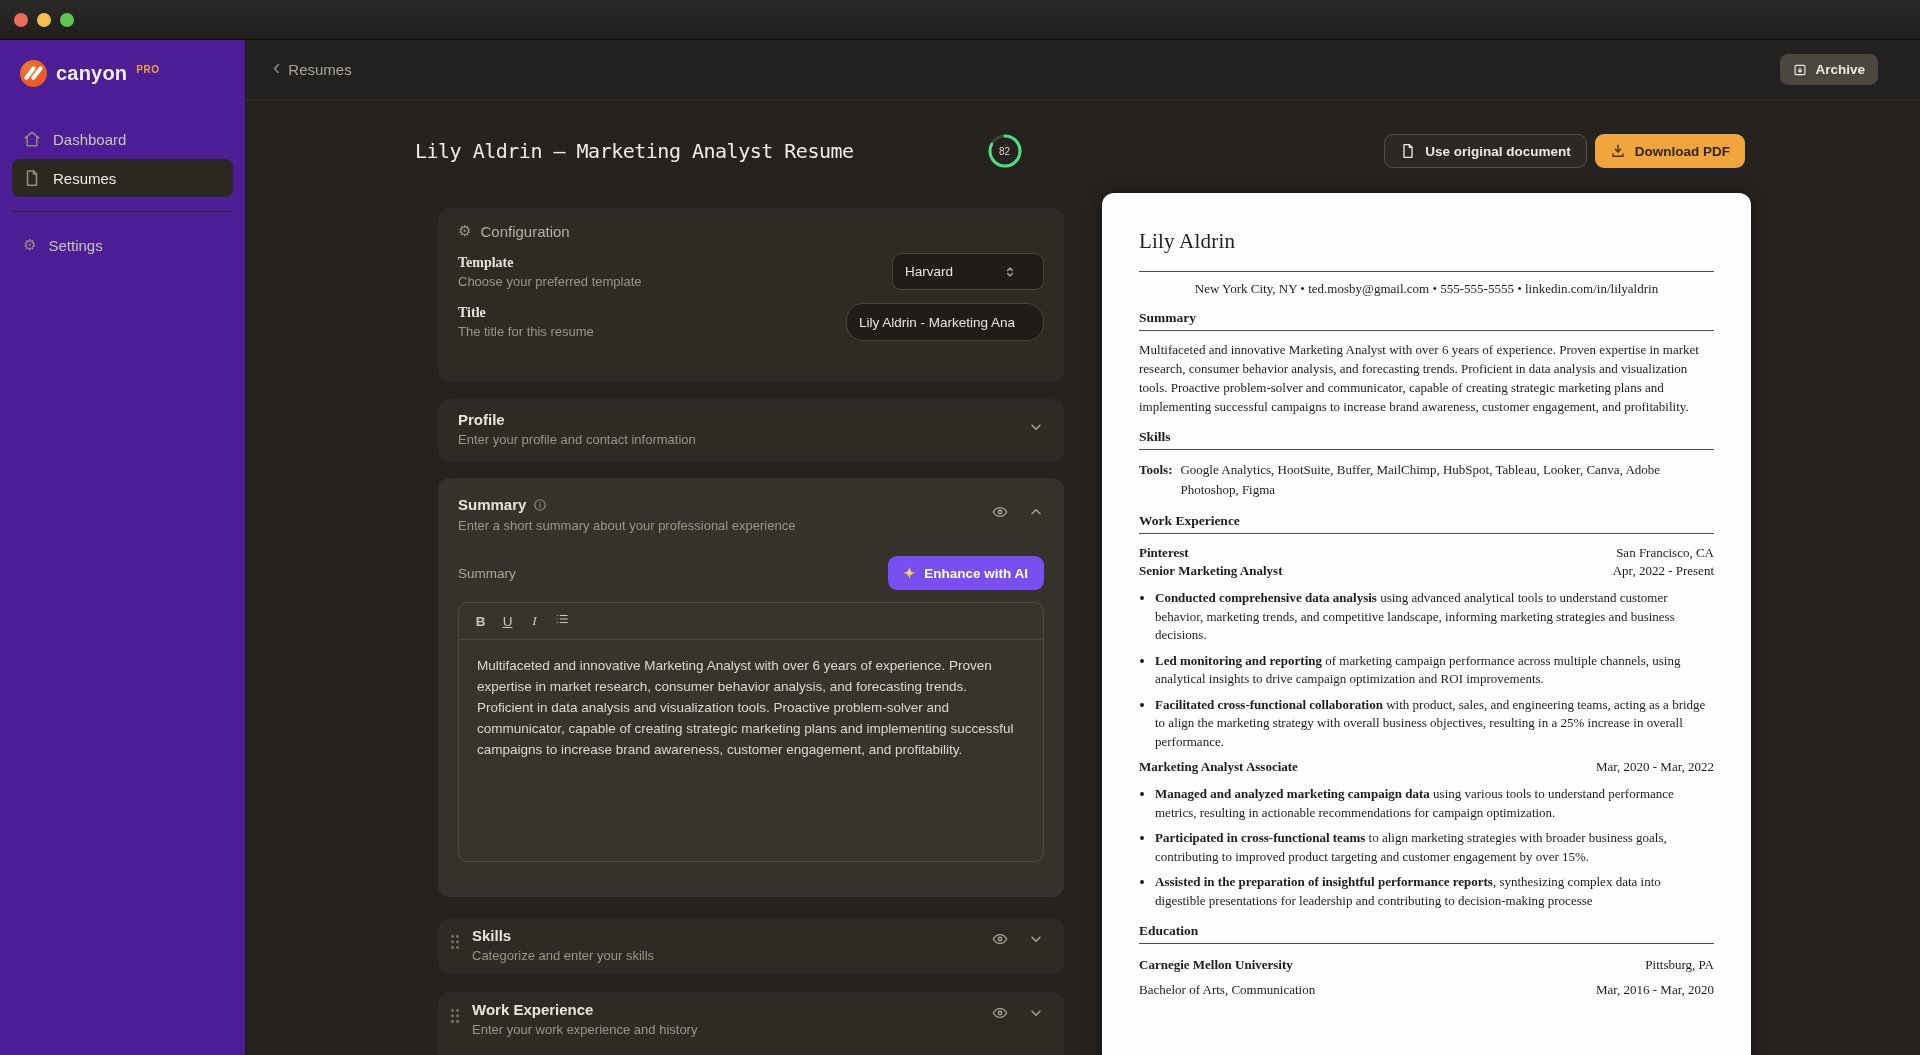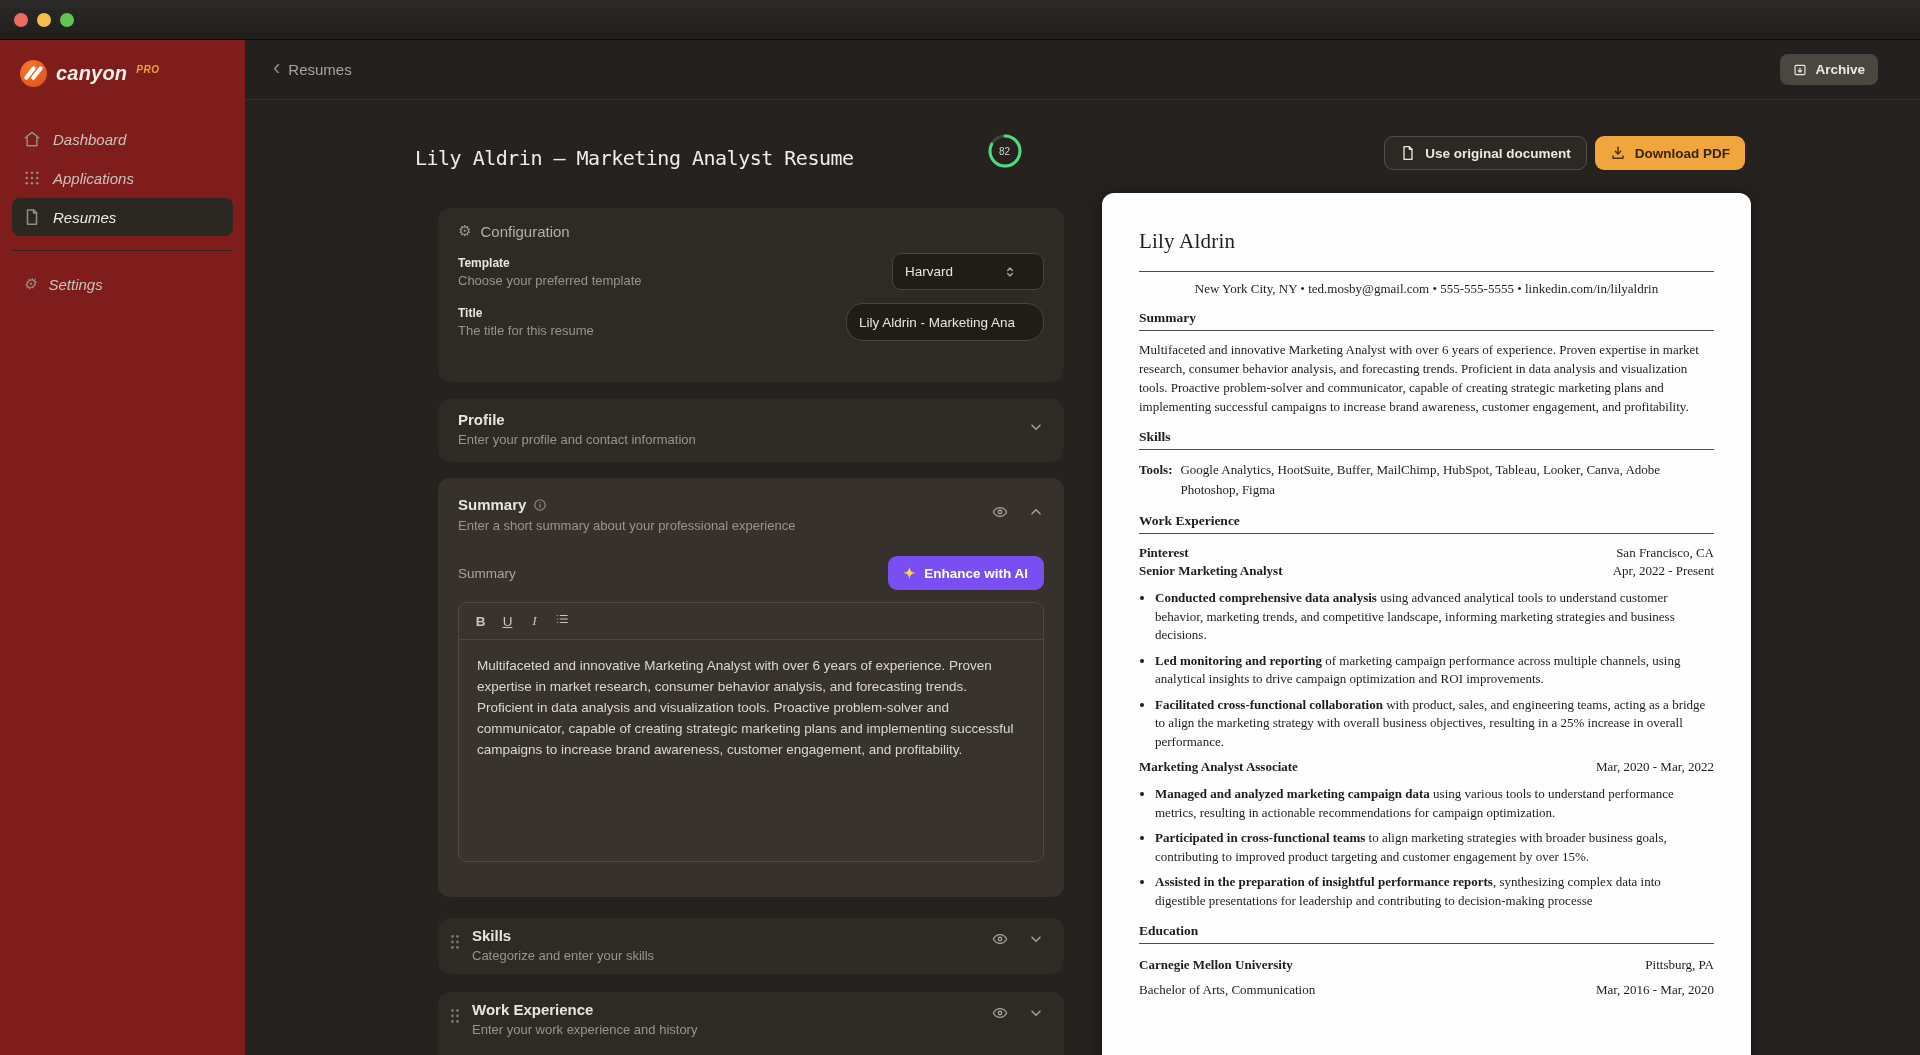--- a/index.html
+++ b/index.html
@@ -8,21 +8,21 @@
   .window { width:1920px; height:1055px; display:flex; flex-direction:column; }
 
   
   .titlebar { height:40px; flex:0 0 40px; background:linear-gradient(#2c2a28,#201e1c);
     border-bottom:1px solid #0e0d0c; display:flex; align-items:center; padding-left:14px; gap:9px; }
   .light { width:14px; height:14px; border-radius:50%; display:inline-block; }
   .light.red { background:#ed6a5e; } .light.yellow { background:#f4bf4f; } .light.green { background:#61c554; }
 
   
   .app { flex:1; display:flex; min-height:0; }
-  .sidebar { width:245px; flex:0 0 245px; background:#7f1d1d; padding-top:16px;font-style:italic; }
+  .sidebar { width:245px; flex:0 0 245px; background:#4c1d95; padding-top:16px; }
   .brand { display:flex; align-items:center; gap:9px; padding:0 20px; height:34px; }
   .brand-icon { width:27px; height:27px; border-radius:50%;
     background:radial-gradient(circle at 35% 30%, #f3772f, #dd4d20); position:relative; overflow:hidden; flex:0 0 27px; }
   .brand-icon i { position:absolute; width:4px; height:16px; background:#fff; border-radius:2px; transform:rotate(38deg); top:5px; }
   .brand-icon i:first-child { left:8px; } .brand-icon i:last-child { left:15px; }
   .brand-name { color:#f2efe9; font-size:20px; font-weight:700; letter-spacing:.2px; }
   .brand-badge { color:#e8a33d; font-size:10px; font-weight:800; letter-spacing:.5px; margin-top:-8px; }
   nav { margin-top:30px; }
   .nav-item { display:flex; align-items:center; gap:12px; height:38px; margin:1px 12px; padding:0 11px;
     border-radius:8px; color:#c9c4bc; font-size:15px; cursor:pointer; }
@@ -36,21 +36,21 @@
     display:flex; align-items:center; justify-content:space-between; padding:0 42px 0 28px; }
   .breadcrumb { display:flex; align-items:center; gap:8px; color:#aaa49b; font-size:15px; cursor:pointer; }
   .back-chevron { font-size:22px; line-height:1; color:#8d877e; margin-top:-3px; }
   .archive-btn { display:flex; align-items:center; gap:8px; background:#4b4640; color:#ece9e3;
     border:none; border-radius:8px; height:31px; padding:0 13px; font-size:13.5px; font-weight:600; cursor:pointer;
     font-family:"Liberation Sans", sans-serif; }
 
   .content { flex:1; position:relative; overflow:hidden; }
 
   
-  .title-row { position:absolute; left:170px; top:32px; width:1330px; display:flex; align-items:flex-end; }
+  .title-row { position:absolute; left:170px; top:32px; width:1330px; display:flex; align-items:center; }
   .doc-title { font-family:"DejaVu Sans Mono", monospace; font-weight:500; font-size:20px; color:#f0ede7; letter-spacing:-0.5px; }
   .score { position:relative; width:38px; height:38px; margin-left:132px; }
   .score svg { display:block; }
   .score-num { position:absolute; inset:0; display:flex; align-items:center; justify-content:center;
     font-size:10px; color:#d9d5ce; }
   .title-actions { margin-left:auto; display:flex; gap:8px; }
   .ghost-btn { display:flex; align-items:center; gap:9px; background:#2c2824; border:1px solid #544e45;
     color:#ece9e3; border-radius:9px; height:34px; padding:0 15px; font-size:13.5px; font-weight:600; cursor:pointer;
     font-family:"Liberation Sans", sans-serif; }
   .primary-btn { display:flex; align-items:center; gap:9px; background:#f0a63c; border:none; color:#352507;
@@ -58,21 +58,21 @@
     font-family:"Liberation Sans", sans-serif; }
   .primary-btn svg { color:#4a3407; }
 
   
   .editor { position:absolute; left:193px; top:108px; width:626px; }
   .card { background:#2e2a24; border-radius:12px; }
   .config-card { height:174px; padding:14px 20px; }
   .card-heading { display:flex; align-items:center; gap:9px; color:#b5afa5; font-size:15px; }
   .gear-glyph { font-size:15px; color:#9b948a; }
   .field-row { display:flex; align-items:center; justify-content:space-between; margin-top:13px; }
-  .field-label { color:#e9e5de; font-size:12px; font-weight:700; }
+  .field-label { color:#e9e5de; font-size:14px; font-weight:700;font-family:Liberation Serif, serif; }
   .field-desc { color:#9b948b; font-size:13px; margin-top:3px; }
   .select { display:flex; align-items:center; justify-content:space-between; width:152px; height:37px;
     background:#201d19; border:1px solid #4a443c; border-radius:9px; color:#e9e5de; font-size:13.5px;
     padding:0 26px 0 12px; cursor:pointer; font-family:"Liberation Sans", sans-serif; }
   .text-input { width:198px; height:38px; background:#201d19; border:1px solid #4a443c; border-radius:17px;
     color:#e9e5de; font-size:13.5px; padding:0 12px; font-family:"Liberation Sans", sans-serif; }
 
   .section-card { margin-top:16px; padding:12px 20px; display:flex; align-items:flex-start; }
   .sec-text { flex:1; }
   .sec-title { color:#e9e5de; font-size:15px; font-weight:700; display:flex; align-items:center; gap:7px; }
@@ -142,34 +142,20 @@
         <span class="brand-name">canyon</span>
         <span class="brand-badge">PRO</span>
       </div>
       <nav>
         <div class="nav-item">
           <svg class="icon18" viewBox="0 0 24 24" fill="none" stroke="currentColor" stroke-width="2" stroke-linecap="round" stroke-linejoin="round">
               <path d="M3 10.5 12 3l9 7.5"></path>
               <path d="M5.5 9v12h13V9"></path>
             </svg>
           <span>Dashboard</span>
-        </div>
-        <div class="nav-item">
-          <svg class="icon18" viewBox="0 0 24 24" fill="currentColor">
-              <circle cx="5" cy="5" r="1.7"></circle>
-              <circle cx="12" cy="5" r="1.7"></circle>
-              <circle cx="19" cy="5" r="1.7"></circle>
-              <circle cx="5" cy="12" r="1.7"></circle>
-              <circle cx="12" cy="12" r="1.7"></circle>
-              <circle cx="19" cy="12" r="1.7"></circle>
-              <circle cx="5" cy="19" r="1.7"></circle>
-              <circle cx="12" cy="19" r="1.7"></circle>
-              <circle cx="19" cy="19" r="1.7"></circle>
-            </svg>
-          <span>Applications</span>
         </div>
         <div class="nav-item active">
           <svg class="icon18" viewBox="0 0 24 24" fill="none" stroke="currentColor" stroke-width="2" stroke-linecap="round" stroke-linejoin="round">
               <path d="M6 2.5h8l4 4v15H6z"></path>
               <path d="M14 2.5v4h4"></path>
             </svg>
           <span>Resumes</span>
         </div>
         <div class="nav-divider"></div>
         <div class="nav-item">

